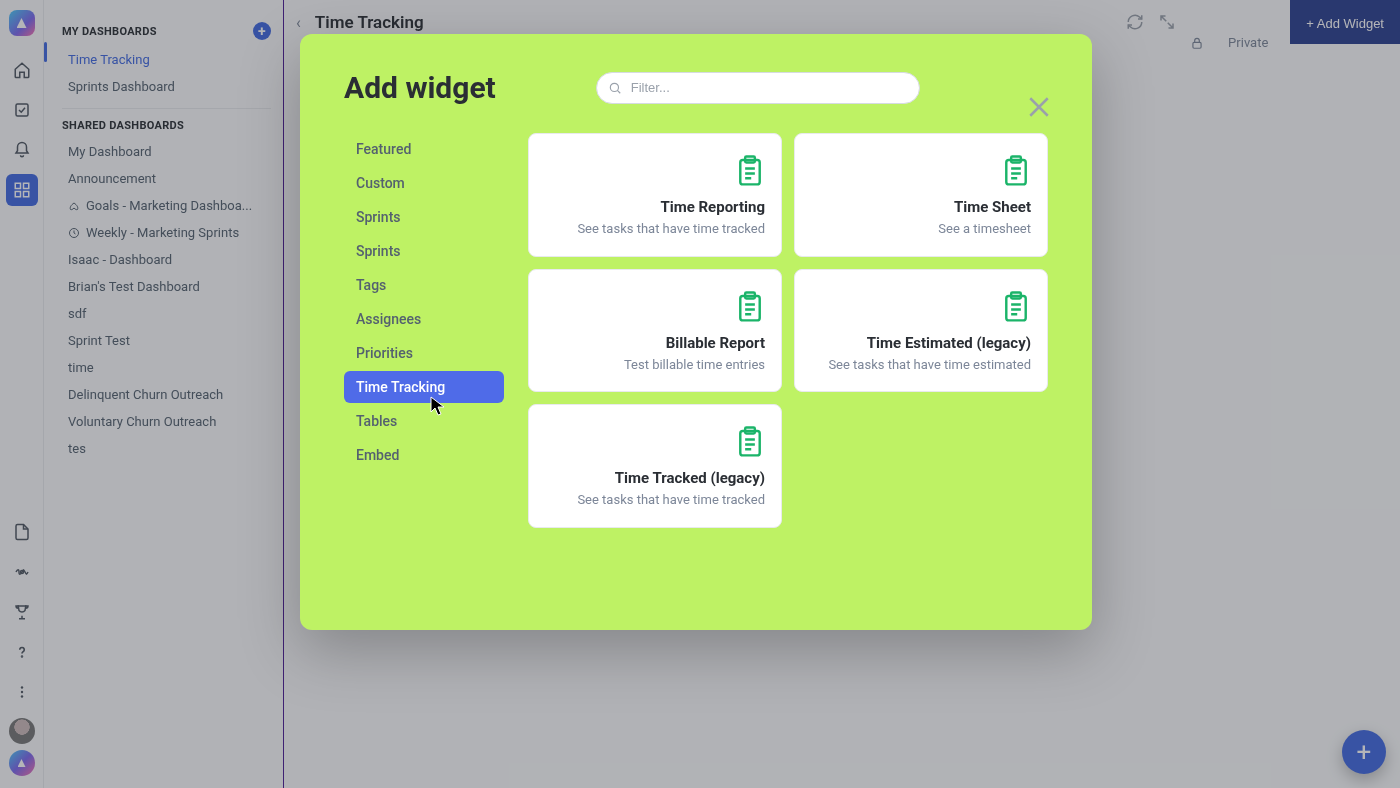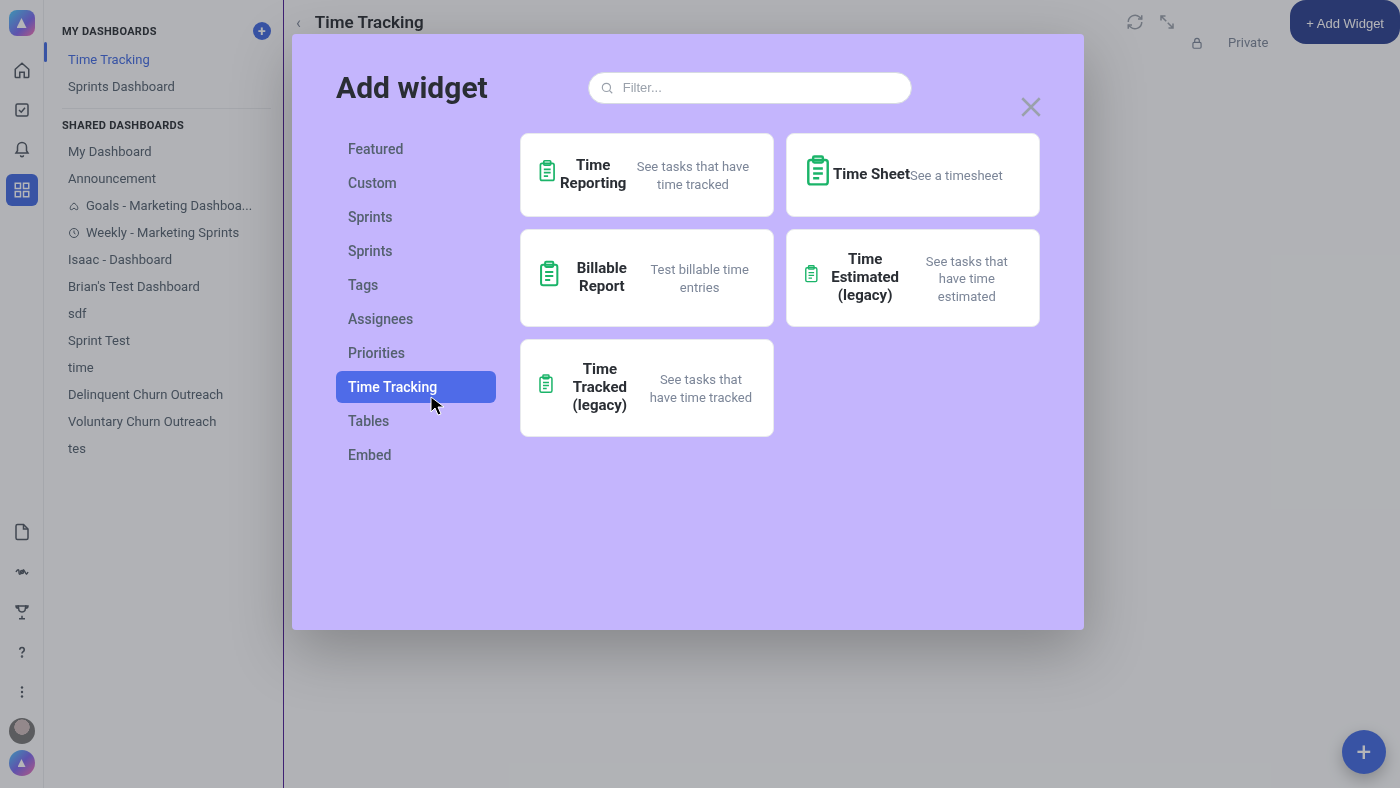--- a/index.html
+++ b/index.html
@@ -26,44 +26,44 @@
     .dash-divider { border: none; border-top: 1px solid #e8eaed; margin: 8px 0 10px; }
     .mini-ic { width: 12px; height: 12px; display: inline-block; flex: 0 0 auto; }
 
     
     .top-bar { position: absolute; left: 284px; right: 0; top: 0; height: 44px; display: flex; align-items: center; padding: 0 12px; gap: 14px; z-index: 1; }
     .back-chevron { color: #7c8698; font-size: 16px; cursor: pointer; }
     .page-title { font-size: 17px; font-weight: 600; color: #2a2e34; }
     .top-spacer { flex: 1; }
     .top-ico { width: 18px; height: 18px; color: #989fa9; cursor: pointer; }
     .privacy { display: flex; align-items: center; gap: 24px; color: #7c8698; font-size: 13px; cursor: pointer; margin-top: 41px; }
-    .add-widget-btn { background: #2a3f8f; color: #fff; font-size: 13px; font-weight: 500; padding: 16px 16px; border-radius: 16px; cursor: pointer; border: none; margin-left: 8px; height: 44px; margin-right: -12px; }
+    .add-widget-btn { background: #2a3f8f; color: #fff; font-size: 13px; font-weight: 500; padding: 16px 16px; border-radius: 0; cursor: pointer; border: none; margin-left: 8px; height: 44px; margin-right: -12px; }
 
     
     .scrim { position: absolute; inset: 0; background: rgba(40,44,52,0.35); z-index: 5; }
 
     
-    .modal { position: absolute; left: 292px; top: 34px; width: 792px; height: 596px; background: #c4b5fd; border-radius: 4px; box-shadow: 0 20px 60px rgba(0,0,0,0.25); z-index: 10; padding: 36px 44px 30px 44px; display: flex; flex-direction: column; }
+    .modal { position: absolute; left: 300px; top: 34px; width: 792px; height: 596px; background: #bef264; border-radius: 12px; box-shadow: 0 20px 60px rgba(0,0,0,0.25); z-index: 10; padding: 36px 44px 30px 44px; display: flex; flex-direction: column; }
     .modal-close { position: absolute; right: 38px; top: 58px; color: #9aa1ab; cursor: pointer; }
     .modal-close svg { width: 30px; height: 30px; }
     .modal-top { display: flex; align-items: center; gap: 30px; margin-bottom: 28px; }
     .modal-title { font-size: 30px; font-weight: 700; color: #2a2e34; }
     .filter-wrap { position: relative; margin-left: 70px; }
     .filter-input { width: 324px; height: 32px; border: 1px solid #d6dbe1; border-radius: 16px; padding: 0 14px 0 34px; font-size: 13px; color: #2a2e34; outline: none; }
     .filter-input::placeholder { color: #9aa1ab; }
     .filter-icon { position: absolute; left: 12px; top: 8px; color: #9aa1ab; }
     .filter-icon svg { width: 14px; height: 14px; }
 
     .modal-body { display: flex; gap: 24px; flex: 1; min-height: 0; }
     .cat-list { width: 160px; display: flex; flex-direction: column; gap: 2px; }
     .cat-item { font-size: 14px; color: #54616f; padding: 8px 12px; border-radius: 6px; cursor: pointer; font-weight: 500; }
     .cat-item.sel { background: #4f6be8; color: #fff; }
 
     .widget-grid { flex: 1; display: grid; grid-template-columns: 1fr 1fr; gap: 12px; align-content: start; }
-    .widget-card { border: 1px solid #e8eaed; border-radius: 8px; padding: 20px 16px 18px; display: flex; flex-direction: row; align-items: center; text-align: center; cursor: pointer; background: #fff; }
+    .widget-card { border: 1px solid #e8eaed; border-radius: 8px; padding: 20px 16px 18px; display: flex; flex-direction: column; align-items: flex-end; text-align: center; cursor: pointer; background: #fff; }
     .widget-card .w-ic { width: 30px; height: 34px; margin-bottom: 10px; }
     .widget-card .w-title { font-size: 15px; font-weight: 700; color: #2a2e34; margin-bottom: 4px; }
     .widget-card .w-desc { font-size: 13px; color: #7c8698; line-height: 1.35; }
 
     .clipboard-ic { fill: none; stroke: #1bb469; stroke-width: 2; }
 
     
     .fab { position: absolute; right: 14px; bottom: 14px; width: 44px; height: 44px; border-radius: 50%; background: #4169e1; color: #fff; display: flex; align-items: center; justify-content: center; font-size: 26px; box-shadow: 0 6px 16px rgba(0,0,0,0.25); cursor: pointer; z-index: 3; }
 
     .cursor { position: absolute; left: 430px; top: 396px; z-index: 20; pointer-events: none; }

